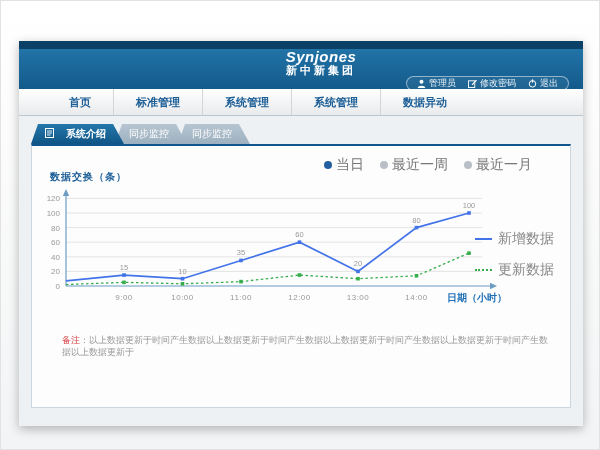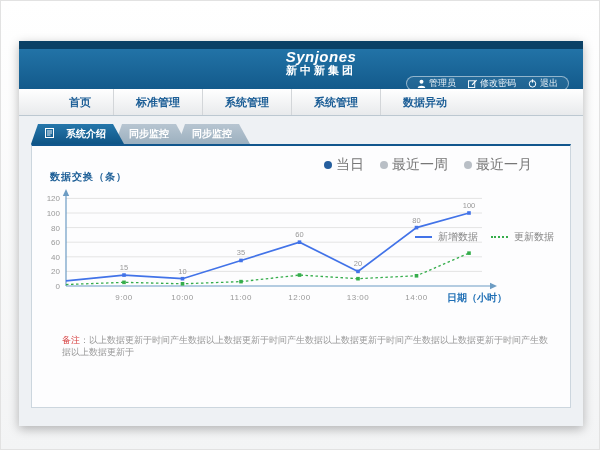--- a/index.html
+++ b/index.html
@@ -32,38 +32,38 @@
     color:#1c5e96; cursor:pointer; }
   .nav-item + .nav-item { border-left:1px solid #d3d6d9; }
 
   
   .content { position:relative; height:310px; background:#eef1f4; padding:8px 12px 0 12px; }
   .tabbar { display:flex; height:20px; position:relative; z-index:2; }
   .tab { height:20px; display:flex; align-items:center; gap:12px; color:#fff; font-size:10px;
     padding:0 18px 0 14px; margin-right:-9px; cursor:pointer;
     clip-path:polygon(7px 0, calc(100% - 11px) 0, 100% 100%, 0 100%); }
   .tab.active { background:linear-gradient(180deg,#2577ab 0%,#0f5586 100%); z-index:3; font-weight:bold; }
-  .tab.inactive { background:linear-gradient(180deg,#b7c5d1 0%,#9cb0bf 100%);font-weight:bold; }
+  .tab.inactive { background:linear-gradient(180deg,#b7c5d1 0%,#9cb0bf 100%); }
   .panel { position:relative; height:264px; background:#fdfdfe;
     border:1px solid #ccd6de; border-top:2px solid #11568d; }
 
   
   .filters { position:absolute; top:10px; right:38px; display:flex; gap:16px;
     font-size:14px; color:#777; }
   .f-opt { display:flex; align-items:center; gap:4px; cursor:pointer; }
   .rdot { width:8px; height:8px; border-radius:50%; background:#b9bfc6; }
   .rdot.sel { background:#255e9e; }
 
   .ylabel { position:absolute; top:24px; left:18px; font-size:10px; font-weight:bold;
     color:#1c5e96; letter-spacing:1px; }
   .chart-wrap { position:absolute; top:38px; left:10px; }
 
   
-  .legend { position:absolute; top:84px; right:16px; display:flex; gap:13px;
-    font-size:10px; color:#888;align-items:center; }
+  .legend { position:absolute; top:84px; right:16px; display:flex; flex-direction:column; gap:13px;
+    font-size:14px; color:#888;align-items:center; }
   .lg-row { display:flex; align-items:center; gap:6px; }
   .sw-solid { width:17px; height:0; border-top:2px solid #4273e8; }
   .sw-dotted { width:17px; height:0; border-top:2px dotted #35ad4b; }
 
   
   .note { position:absolute; left:30px; right:20px; bottom:48px; font-size:9px; color:#999;
     line-height:1.4; }
   .note .red { color:#d63c3c; }
 
   svg text { font-family:"Liberation Sans","DejaVu Sans",sans-serif; }

